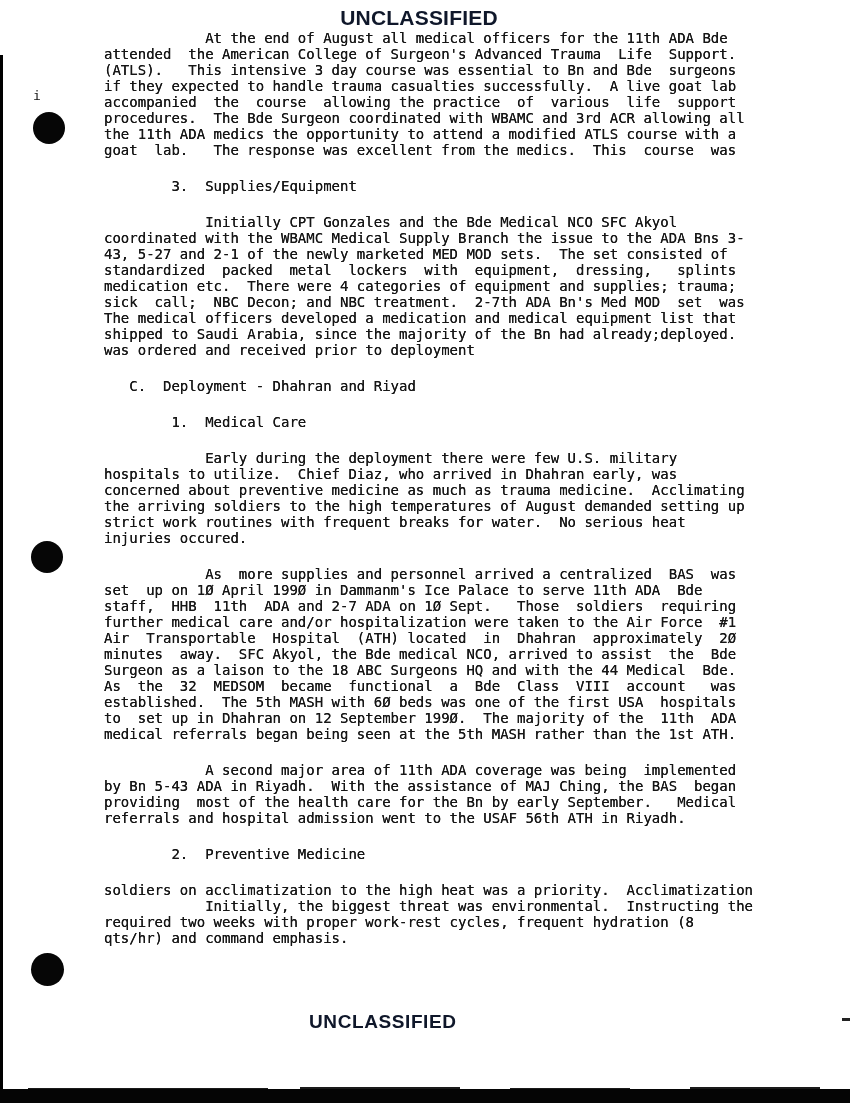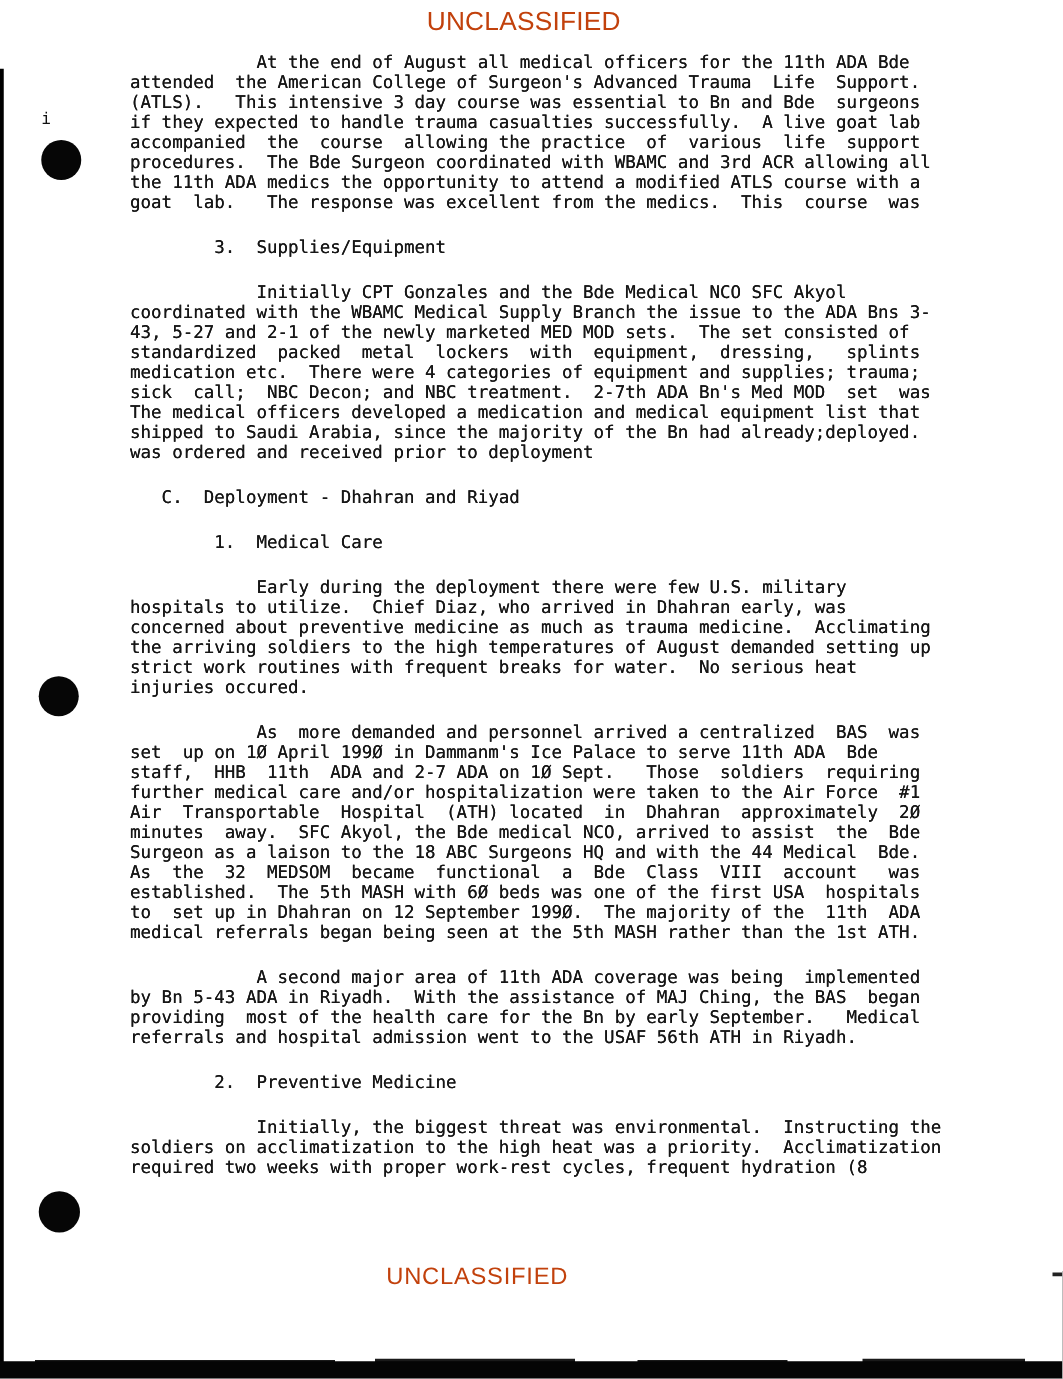--- a/index.html
+++ b/index.html
@@ -22,38 +22,38 @@
   .rough-a{left:28px;bottom:12px;width:240px;}
   .rough-b{left:300px;bottom:13px;width:160px;}
   .rough-c{left:510px;bottom:12px;width:120px;}
   .rough-d{left:690px;bottom:13px;width:130px;}
   .right-dash{position:absolute;left:842px;top:1018px;width:8px;height:3px;background:#222;}
 
   
   .banner{
     position:absolute;
     font-family:"Liberation Sans","DejaVu Sans",sans-serif;
-    font-weight:normal;color:#c2410c;
+    font-weight:bold;color:#0f172a;
   }
   .banner-top{
     top:6px;left:0;width:838px;text-align:center;
     font-size:21px;letter-spacing:0.2px;
   }
   .banner-bottom{
     top:1011px;left:309px;
     font-size:19px;letter-spacing:0.6px;
   }
 
   
   .doc-body{
     position:absolute;left:104px;top:26px;width:680px;
     font-size:14px;line-height:16px;color:#161616;
     text-shadow:0 0 0.4px #161616;
   }
-  .block{margin:16px 0 20px 0;}
+  .block{margin:4px 0 20px 0;}
   .line{white-space:pre;height:16px;}
 </style>
 </head>
 <body>
 
 <div class="page">
 
   <div class="left-edge-line"></div>
   <div class="punch-hole punch-1"></div>
   <div class="punch-hole punch-2"></div>
@@ -95,21 +95,21 @@
       </div>
       <div class="block paragraph">
         <div class="line">            Early during the deployment there were few U.S. military</div>
         <div class="line">hospitals to utilize.  Chief Diaz, who arrived in Dhahran early, was</div>
         <div class="line">concerned about preventive medicine as much as trauma medicine.  Acclimating</div>
         <div class="line">the arriving soldiers to the high temperatures of August demanded setting up</div>
         <div class="line">strict work routines with frequent breaks for water.  No serious heat</div>
         <div class="line">injuries occured.</div>
       </div>
       <div class="block paragraph">
-        <div class="line">            As  more demanded and personnel arrived a centralized  BAS  was</div>
+        <div class="line">            As  more supplies and personnel arrived a centralized  BAS  was</div>
         <div class="line">set  up on 1Ø April 199Ø in Dammanm's Ice Palace to serve 11th ADA  Bde</div>
         <div class="line">staff,  HHB  11th  ADA and 2-7 ADA on 1Ø Sept.   Those  soldiers  requiring</div>
         <div class="line">further medical care and/or hospitalization were taken to the Air Force  #1</div>
         <div class="line">Air  Transportable  Hospital  (ATH) located  in  Dhahran  approximately  2Ø</div>
         <div class="line">minutes  away.  SFC Akyol, the Bde medical NCO, arrived to assist  the  Bde</div>
         <div class="line">Surgeon as a laison to the 18 ABC Surgeons HQ and with the 44 Medical  Bde.</div>
         <div class="line">As  the  32  MEDSOM  became  functional  a  Bde  Class  VIII  account   was</div>
         <div class="line">established.  The 5th MASH with 6Ø beds was one of the first USA  hospitals</div>
         <div class="line">to  set up in Dhahran on 12 September 199Ø.  The majority of the  11th  ADA</div>
         <div class="line">medical referrals began being seen at the 5th MASH rather than the 1st ATH.</div>
@@ -117,23 +117,24 @@
       <div class="block paragraph">
         <div class="line">            A second major area of 11th ADA coverage was being  implemented</div>
         <div class="line">by Bn 5-43 ADA in Riyadh.  With the assistance of MAJ Ching, the BAS  began</div>
         <div class="line">providing  most of the health care for the Bn by early September.   Medical</div>
         <div class="line">referrals and hospital admission went to the USAF 56th ATH in Riyadh.</div>
       </div>
       <div class="block heading">
         <div class="line">        2.  Preventive Medicine</div>
       </div>
       <div class="block paragraph">
+        <div class="line">soldiers on acclimatization to the high heat was a priority.  Acclimatization</div>
         <div class="line">            Initially, the biggest threat was environmental.  Instructing the</div>
-        <div class="line">soldiers on acclimatization to the high heat was a priority.  Acclimatization</div>
         <div class="line">required two weeks with proper work-rest cycles, frequent hydration (8</div>
+        <div class="line">qts/hr) and command emphasis.</div>
       </div>
     </div>
 
   <div class="banner banner-bottom">UNCLASSIFIED</div>
 
   <div class="right-dash"></div>
   <div class="bottom-rough rough-a"></div>
   <div class="bottom-rough rough-b"></div>
   <div class="bottom-rough rough-c"></div>
   <div class="bottom-rough rough-d"></div>

